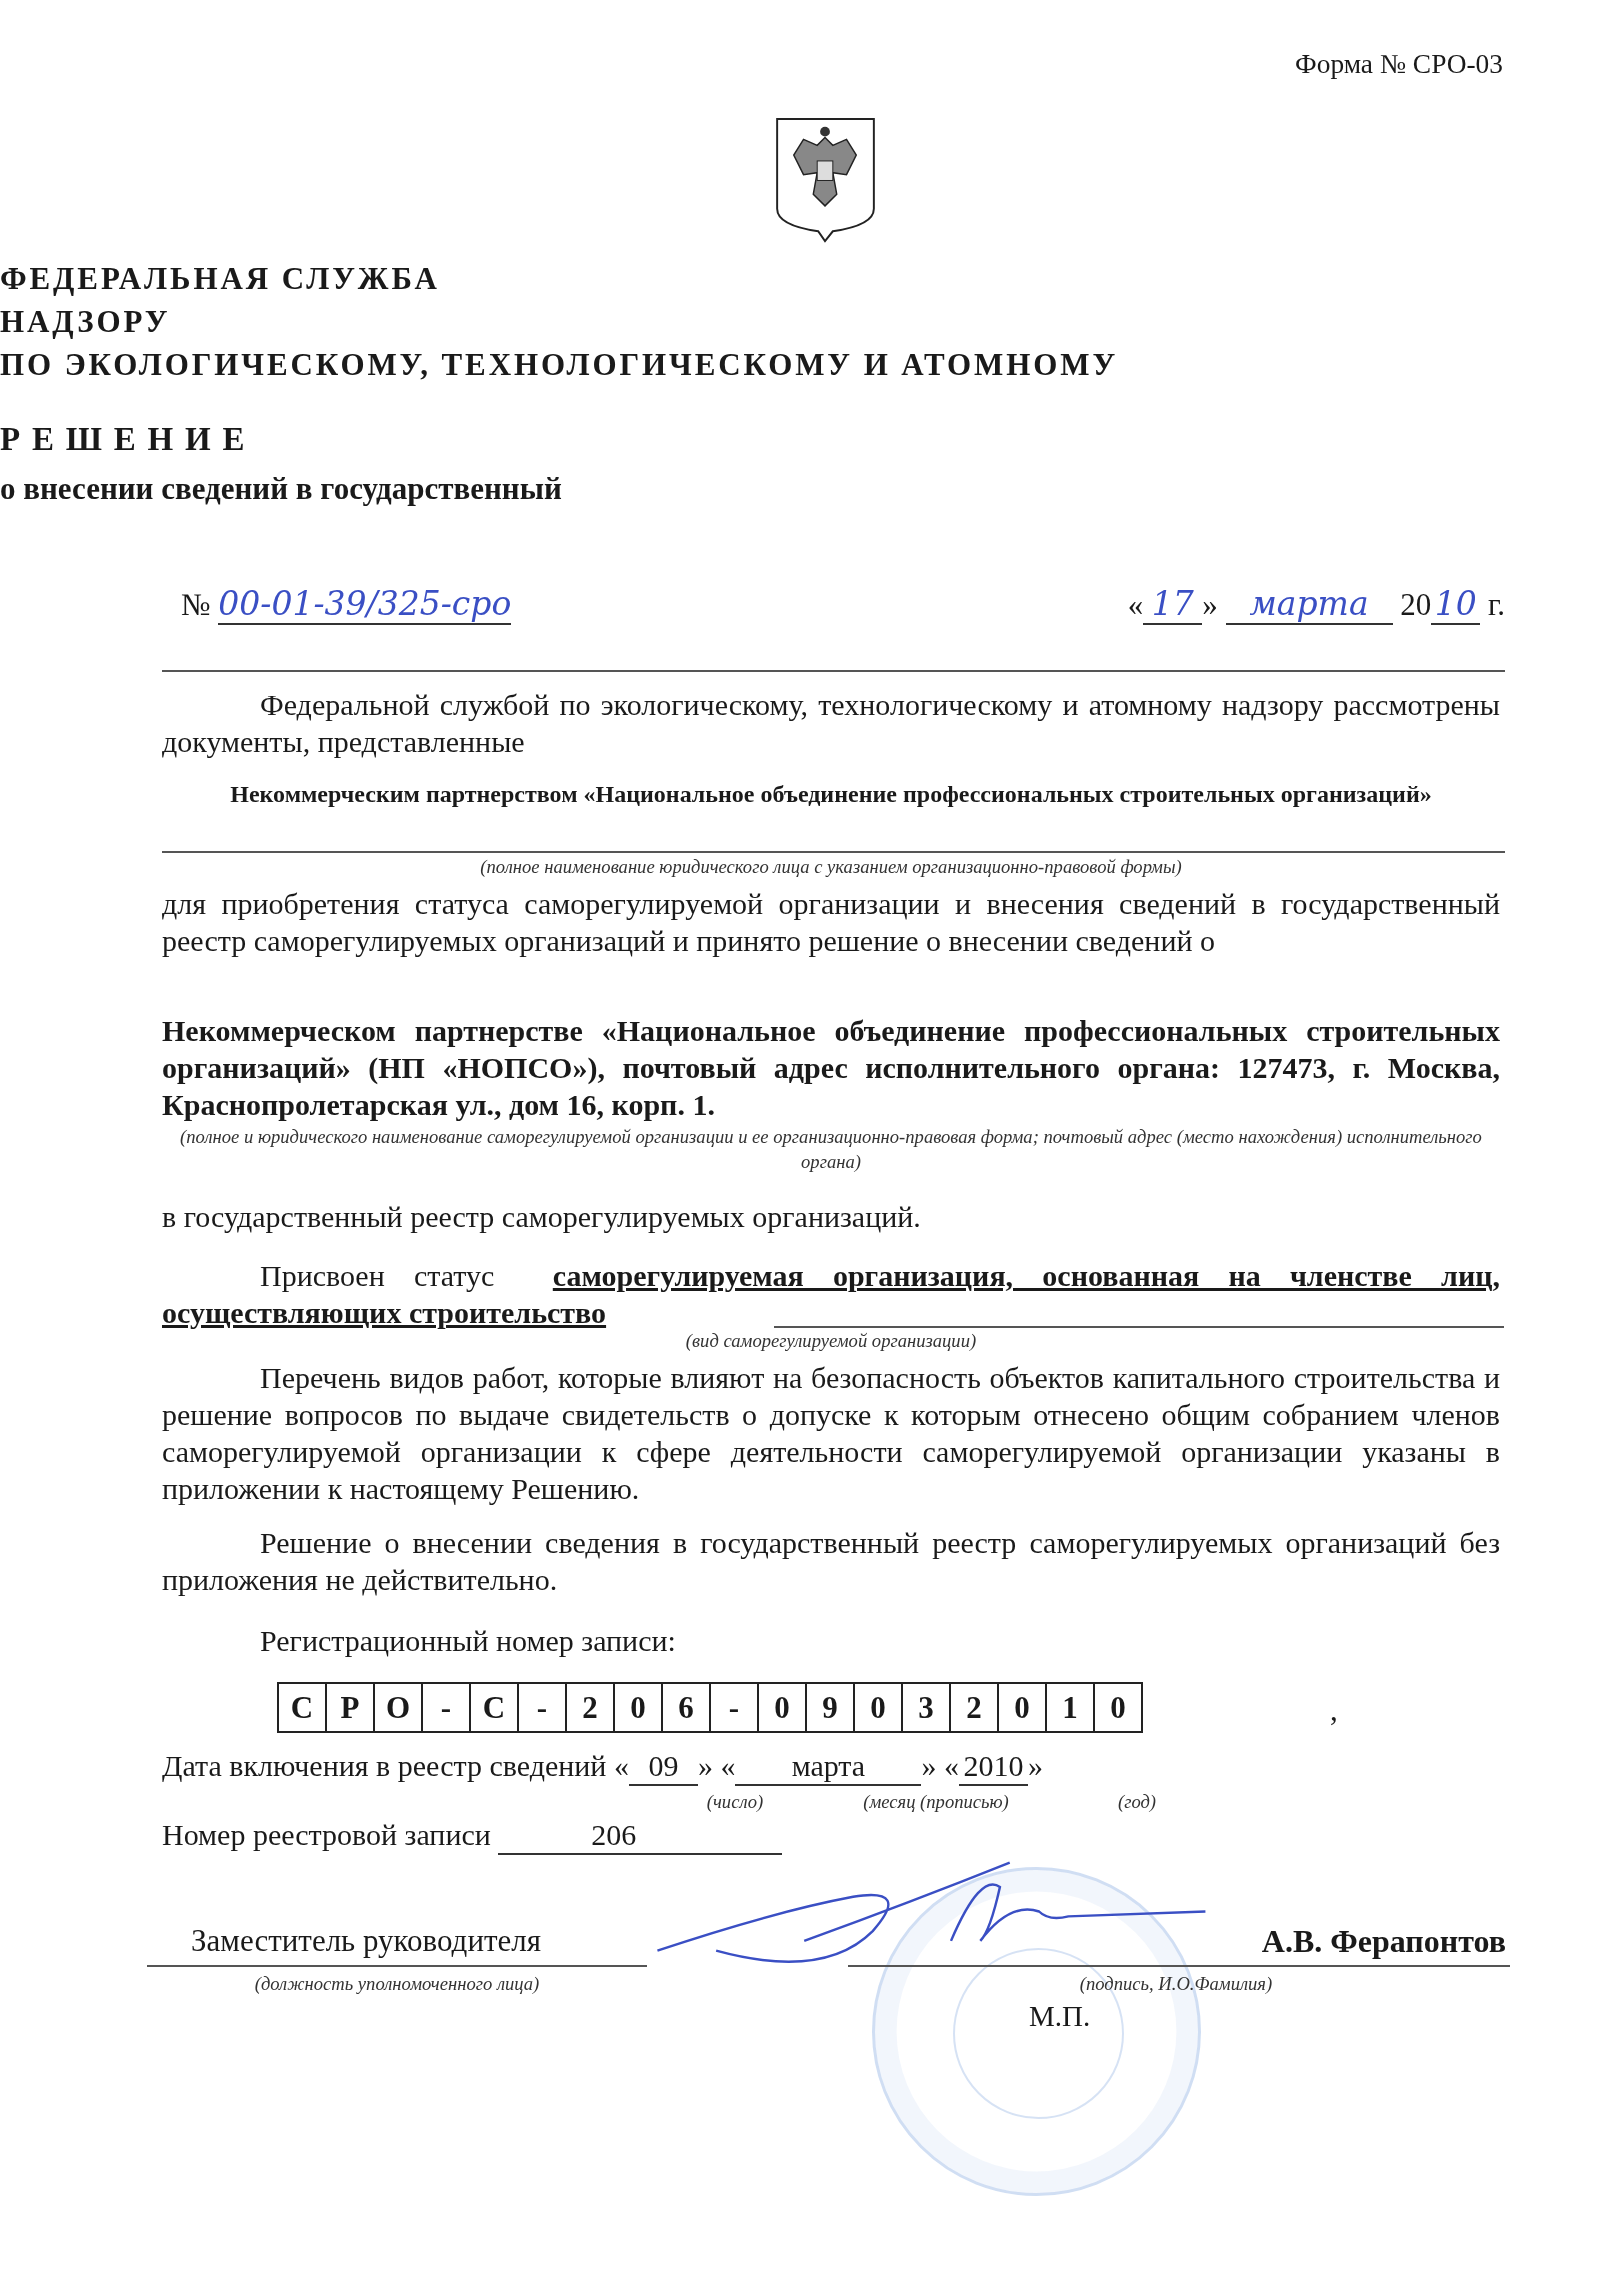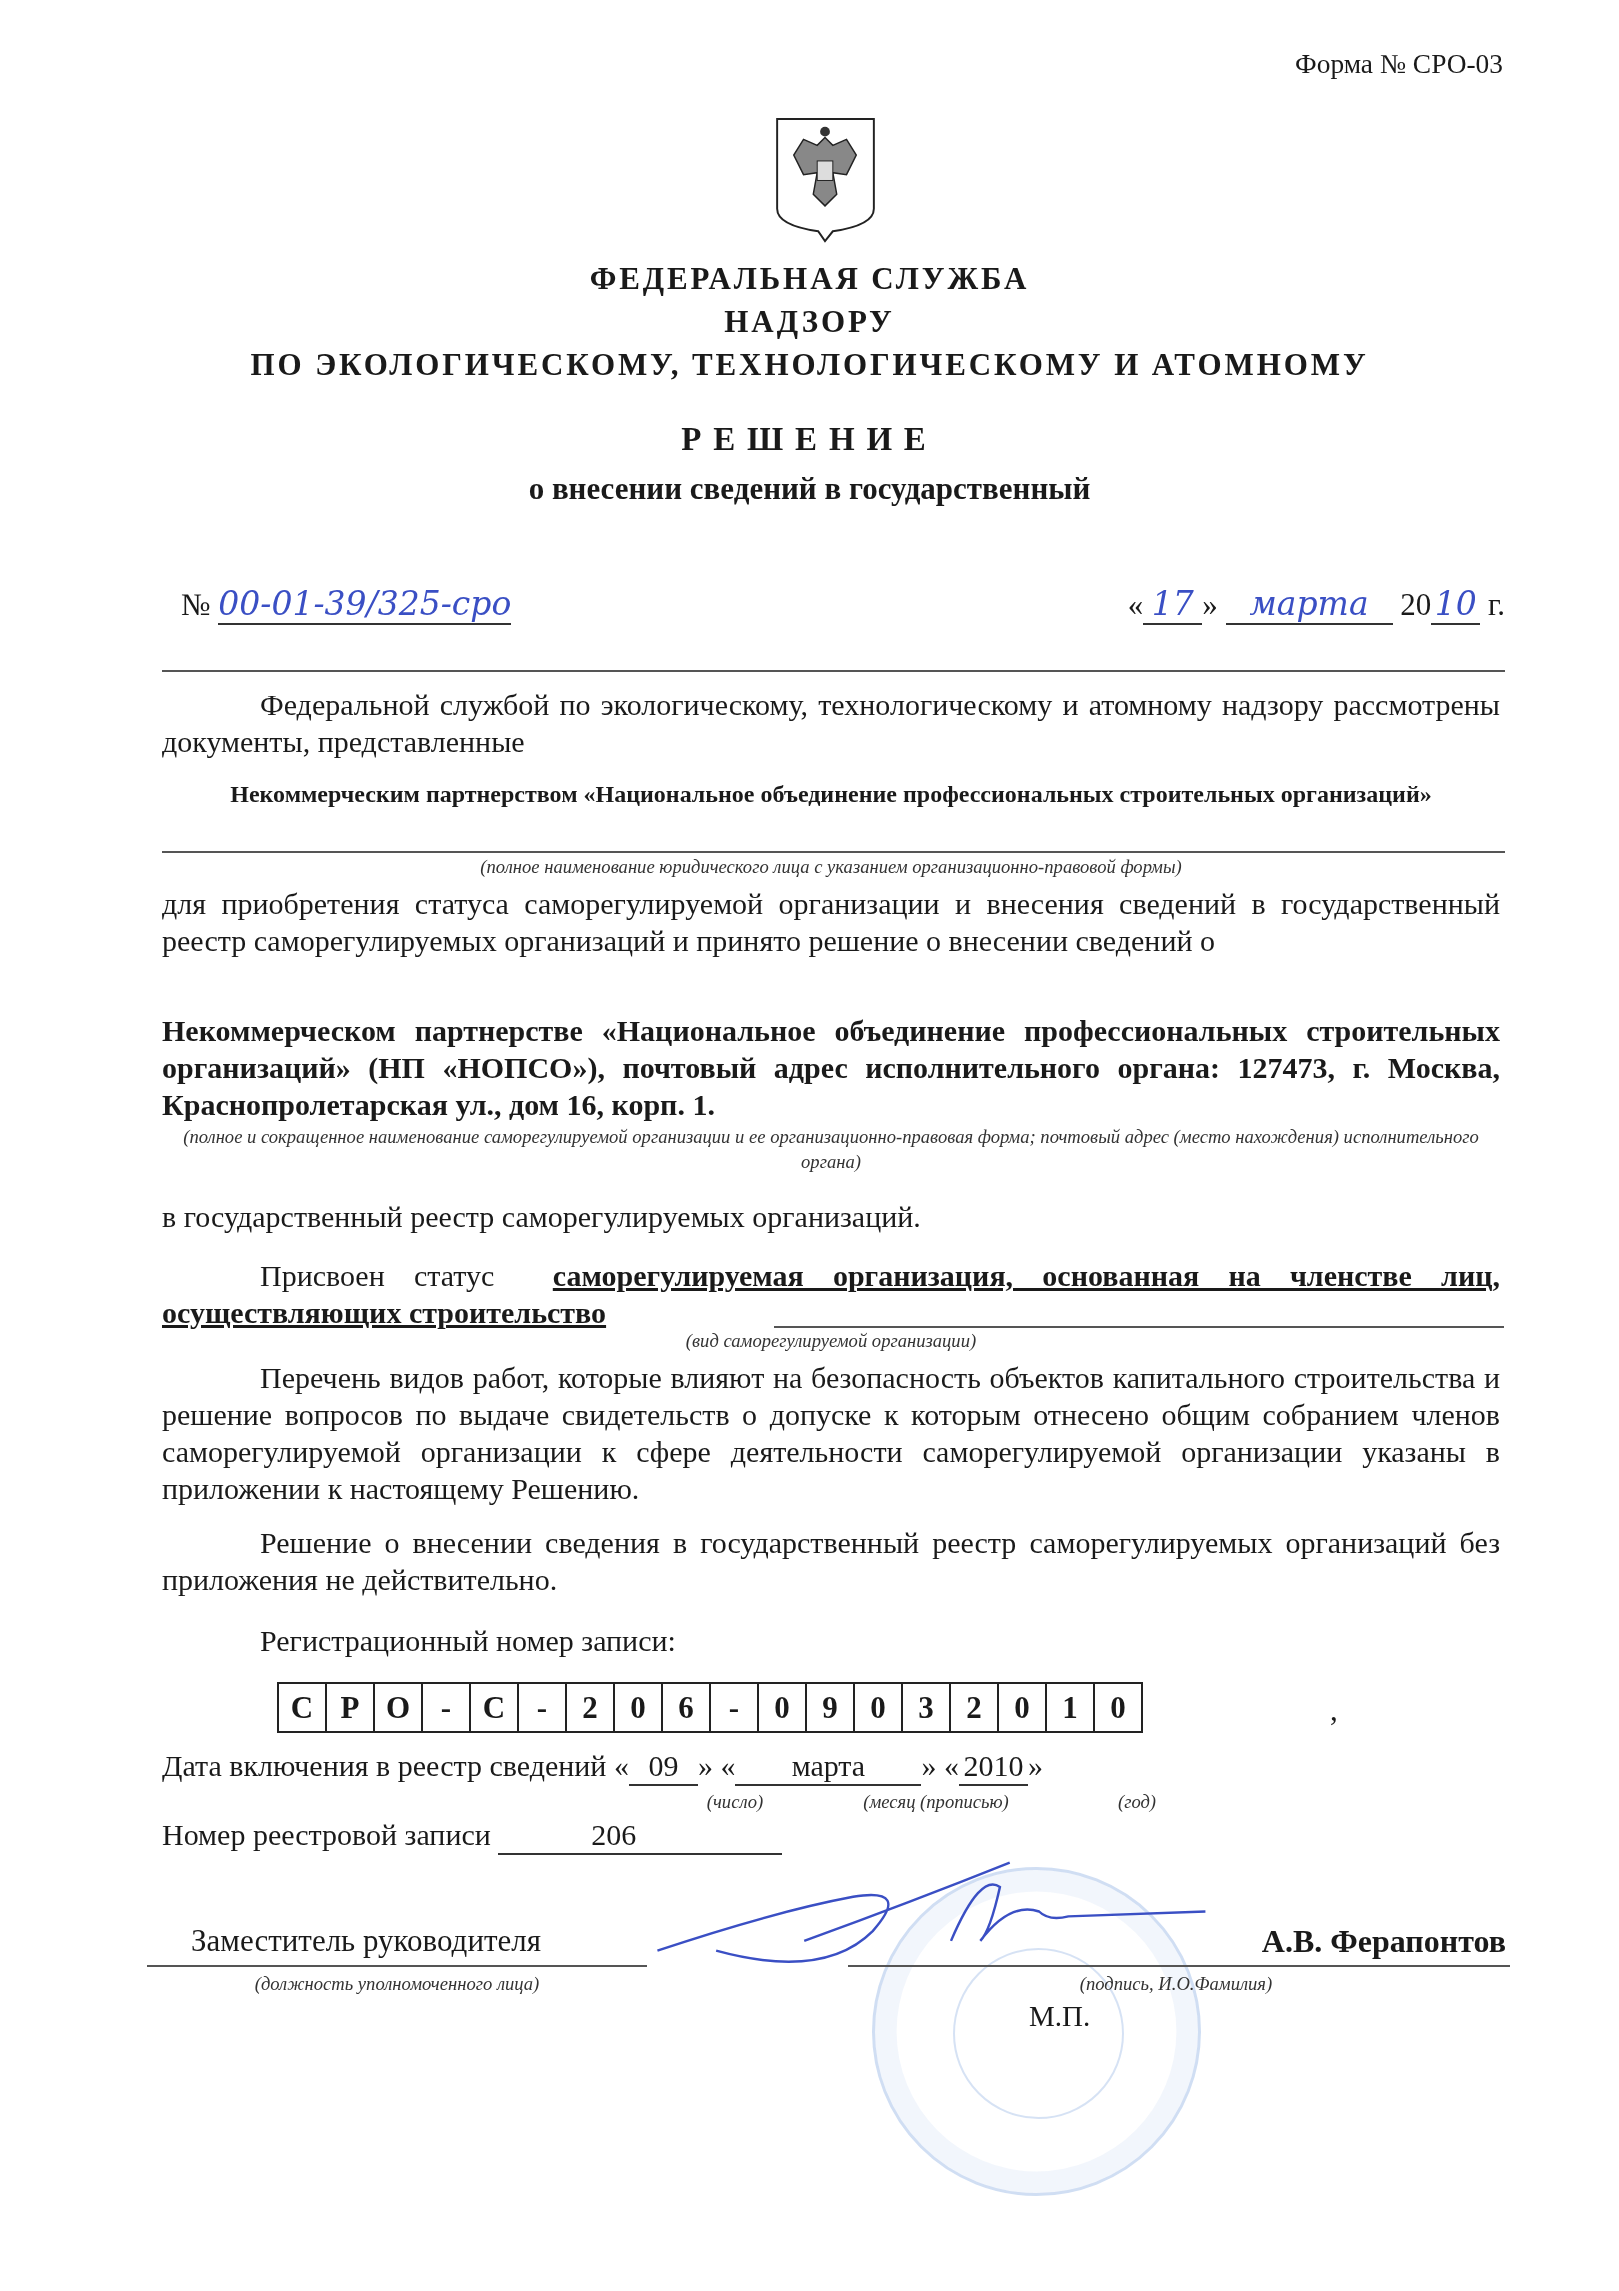--- a/index.html
+++ b/index.html
@@ -1,21 +1,21 @@
 <!DOCTYPE html>
 <html><head>
 <meta charset="utf-8">
 <style>
   html, body { margin: 0; padding: 0; background: #ffffff; }
   body { width: 1619px; height: 2292px; position: relative; overflow: hidden;
          font-family: "Liberation Serif", "DejaVu Serif", serif; color: #1a1a1a; }
   .abs { position: absolute; }
   .form-no { right: 116px; top: 49px; font-size: 27.4px; }
   .emblem { left: 774px; top: 116px; width: 103px; height: 127px; }
-  .center { left: 0; width: 1619px; text-align: center; }
+  .center { left: 0; width: 1619px; text-align: left; }
   .agency { top: 257px; font-size: 31px; font-weight: bold; letter-spacing: 2.9px; line-height: 43px; }
   .decision-title { top: 421px; font-size: 33px; font-weight: bold; letter-spacing: 11.8px; }
   .decision-sub { top: 466px; font-size: 31px; font-weight: bold; line-height: 45px; }
   .hand { color: #3a4fc4; font-family: "DejaVu Serif", serif; font-style: italic; font-size: 33px; }
   .numline { left: 181px; top: 584px; font-size: 31px; }
   .numval { display: inline-block; border-bottom: 2px solid #333; min-width: 235px; }
   .dateline { right: 114px; top: 584px; font-size: 31px; }
   .u { display: inline-block; border-bottom: 2px solid #333; text-align: center; }
   .hr { left: 162px; width: 1343px; height: 0; border-top: 2px solid #555; }
   .para { left: 162px; width: 1338px; font-size: 30px; line-height: 37px; text-align: justify; }
@@ -76,21 +76,21 @@
 
 <div class="abs para indent" style="top:686px">Федеральной службой по экологическому, технологическому и атомному надзору рассмотрены документы, представленные</div>
 
 <div class="abs bold-c" style="top:776px">Некоммерческим партнерством «Национальное объединение профессиональных строительных организаций»</div>
 <div class="abs hr" style="top:851px; border-top-width:2.9px"></div>
 <div class="abs hint" style="top:855px">(полное наименование юридического лица с указанием организационно-правовой формы)</div>
 
 <div class="abs para" style="top:885px">для приобретения статуса саморегулируемой организации и внесения сведений в государственный реестр саморегулируемых организаций и принято решение о внесении сведений о</div>
 
 <div class="abs bold-j" style="top:1012px">Некоммерческом партнерстве «Национальное объединение профессиональных строительных организаций» (НП «НОПСО»), почтовый адрес исполнительного органа: 127473, г. Москва, Краснопролетарская ул., дом 16, корп. 1.</div>
-<div class="abs hint" style="top:1125px">(полное и сокращенное наименование саморегулируемой организации и ее организационно-правовая форма; почтовый адрес (место нахождения) исполнительного органа)</div>
+<div class="abs hint" style="top:1125px">(полное и юридического наименование саморегулируемой организации и ее организационно-правовая форма; почтовый адрес (место нахождения) исполнительного органа)</div>
 
 <div class="abs para" style="top:1198px">в государственный реестр саморегулируемых организаций.</div>
 
 <div class="abs para indent" style="top:1257px">
   <span>Присвоен статус</span>&nbsp;
   <span style="font-weight:bold; text-decoration:underline">саморегулируемая организация, основанная на членстве лиц, осуществляющих строительство</span>
 </div>
 <div class="abs hr" style="top:1326px; left:774px; width:730px"></div>
 <div class="abs hint" style="top:1329px">(вид саморегулируемой организации)</div>
 

